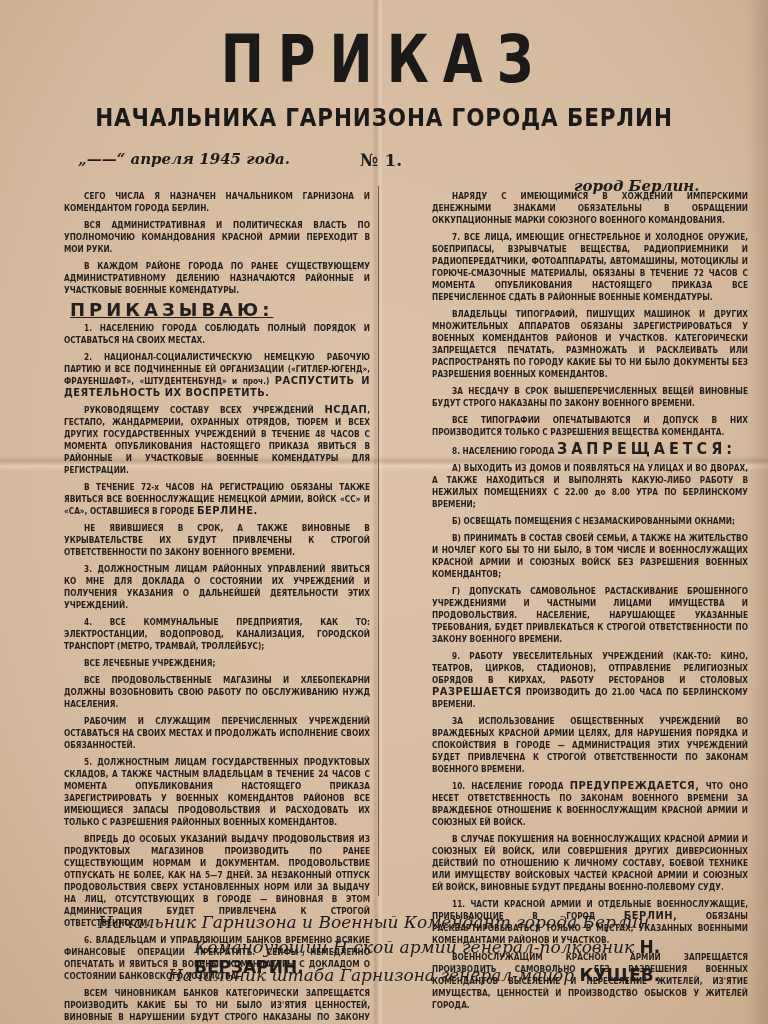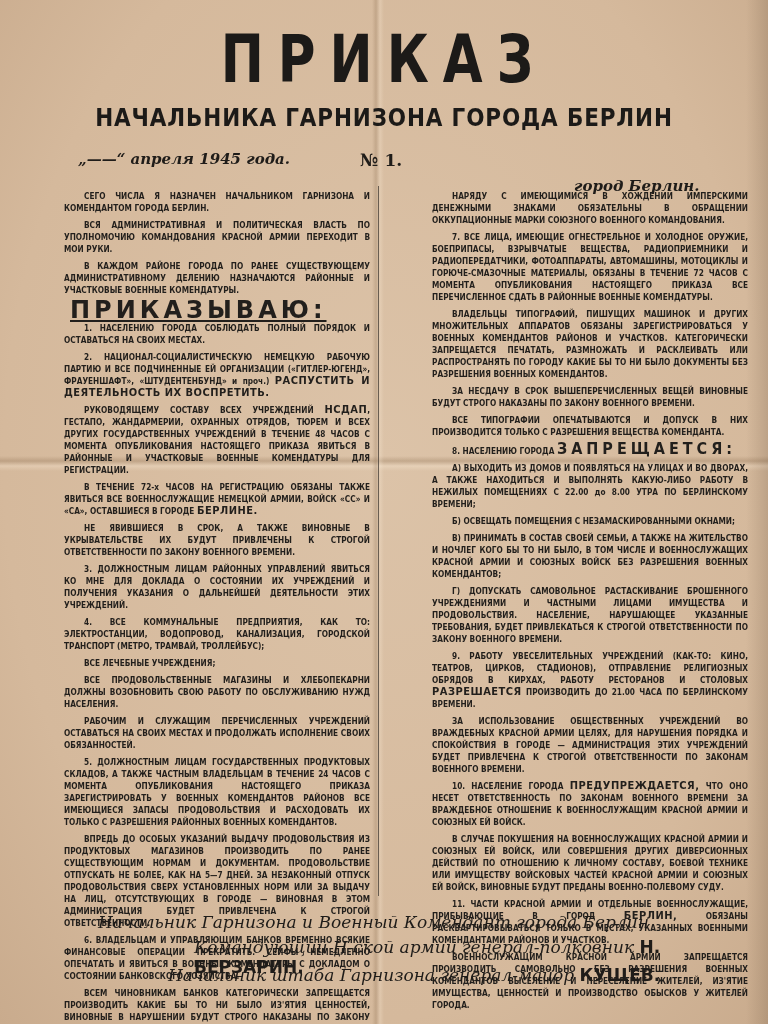--- a/index.html
+++ b/index.html
@@ -45,21 +45,21 @@
     font-family: "DejaVu Sans Condensed", "DejaVu Sans", sans-serif;
     font-weight: bold; font-size: 8.2px; line-height: 12px;
     color: #221f1c; text-align: justify;
   }
   .col-left { left: 64px; width: 306px; }
   .col-right { left: 388px; width: 316px; margin-left: 44px; }
   .col p { margin: 0 0 5px 0; text-indent: 20px; }
   .col .big { font-size: 11px; letter-spacing: 0.5px; }
   .heading {
     font-family: "DejaVu Sans", sans-serif; font-weight: bold;
-    font-size: 24px; letter-spacing: 4px; margin: 8px 0 6px 6px; text-indent: 0; text-decoration: underline;
+    font-size: 18px; letter-spacing: 4px; margin: 8px 0 6px 6px; text-indent: 0; text-decoration: underline;
   }
   .heading-inline { font-size: 16px; letter-spacing: 4px; }
   .divider {
     position: absolute; left: 378px; top: 186px; width: 1px; height: 710px;
     background: #3a332c; opacity: 0.7;
   }
   .sig {
     position: absolute; font-family: "DejaVu Serif", serif; font-style: italic;
     font-size: 17px; color: #1f1c19;
   }

